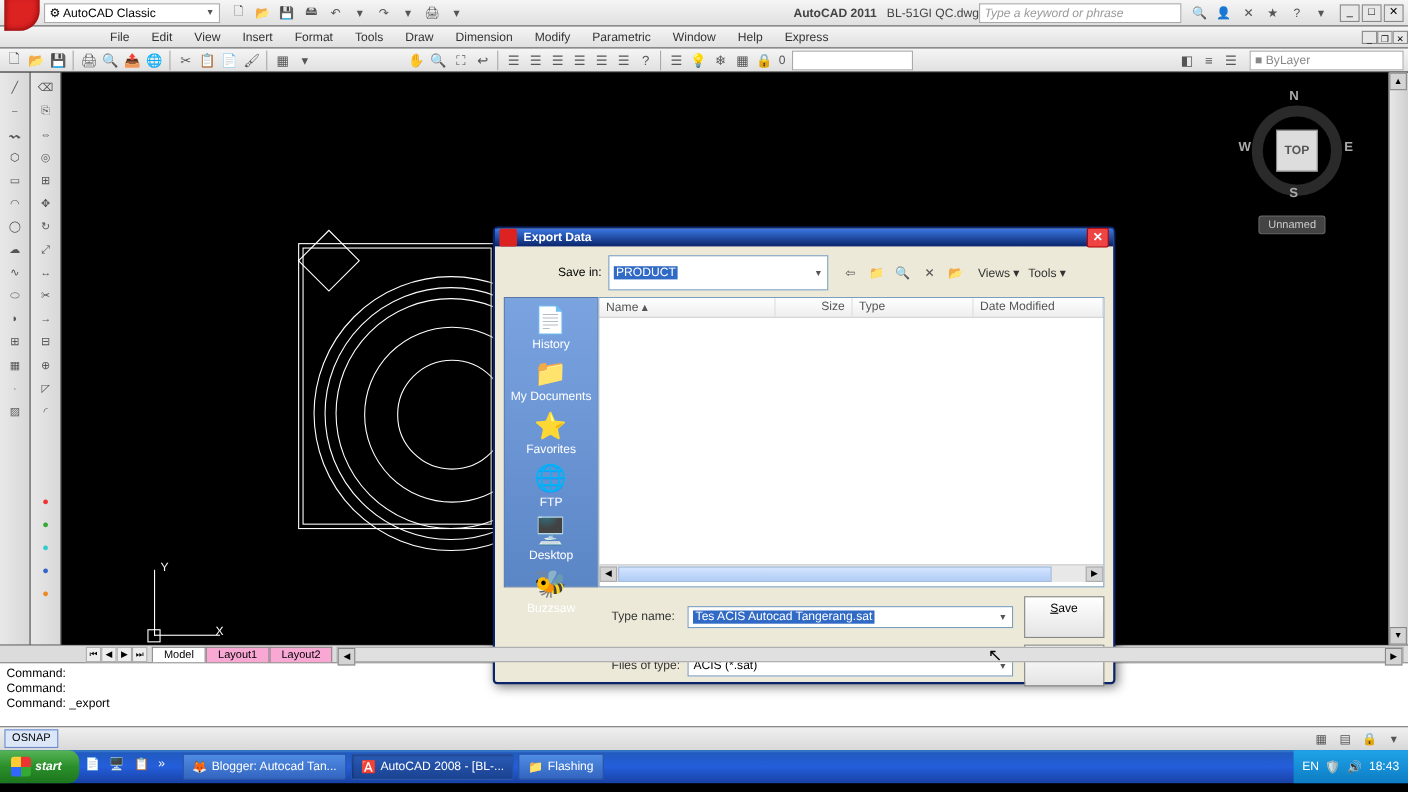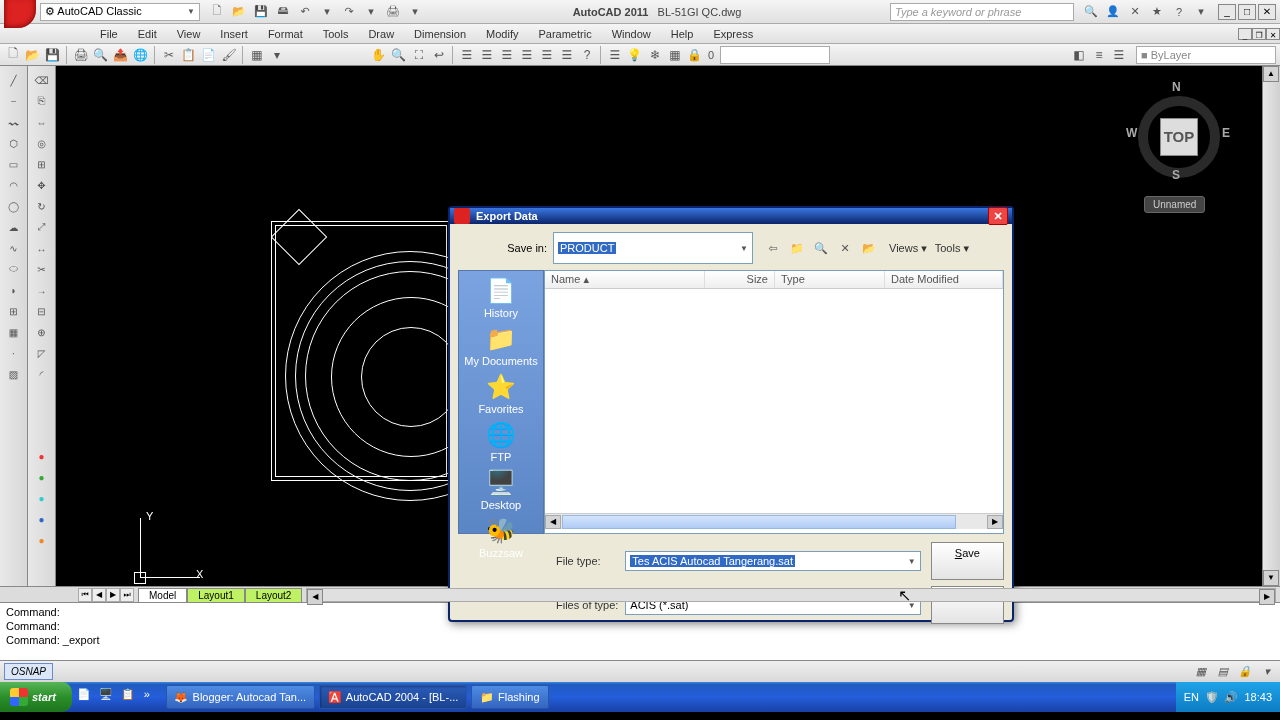--- a/index.html
+++ b/index.html
@@ -5,21 +5,21 @@
 * { margin: 0; padding: 0; box-sizing: border-box; font-family: Tahoma, sans-serif; font-size: 11px; }
 body { width: 1280px; height: 720px; background: #000; overflow: hidden; position: relative; }
 
 
 .titlebar { height: 24px; background: linear-gradient(to bottom, #f5f5f5, #e0e0e0); display: flex; align-items: center; padding: 0 4px; border-bottom: 1px solid #aaa; }
 .app-logo { width: 32px; height: 32px; background: #d22; position: relative; margin-right: 4px; border-radius: 0 0 18px 0; box-shadow: inset 0 0 6px #600; }
 .workspace-select { background: #fff; border: 1px solid #aaa; padding: 1px 4px; width: 160px; height: 18px; display: flex; align-items: center; justify-content: space-between; }
 .dropdown-arrow { font-size: 8px; color: #555; }
 .tb-icons { display: flex; gap: 4px; margin-left: 8px; }
 .tb-icon { width: 18px; height: 18px; display: flex; align-items: center; justify-content: center; color: #555; border: 1px solid transparent; }
-.title-center { flex: 1; text-align: center; font-weight: bold; color: #444; }
+.title-center { flex: 1; text-align: right; font-weight: bold; color: #444; }
 .title-center .doc { font-weight: normal; }
 .search-box { width: 184px; height: 18px; background: #fff; border: 1px solid #aaa; padding: 0 4px; color: #999; font-style: italic; line-height: 16px; }
 .win-btns { display: flex; gap: 2px; margin-left: 8px; }
 .win-btn { width: 18px; height: 16px; border: 1px solid #888; background: #e8e8e8; text-align: center; line-height: 14px; font-size: 10px; }
 
 
 .menubar { height: 20px; background: linear-gradient(to bottom, #f5f5f5, #e0e0e0); display: flex; align-items: center; padding-left: 90px; border-bottom: 1px solid #aaa; }
 .menu-item { padding: 2px 10px; color: #333; }
 .doc-win-btns { margin-left: auto; display: flex; gap: 0; }
 .doc-win-btns .win-btn { width: 14px; height: 12px; font-size: 8px; }
@@ -41,21 +41,21 @@
 .scroll-arrow { position: absolute; width: 16px; height: 16px; background: #d4d4d4; border: 1px solid #888; text-align: center; line-height: 14px; font-size: 8px; }
 
 
 .wireframe { position: absolute; left: 215px; top: 155px; }
 .rect { position: absolute; border: 1px solid #fff; }
 .circle { position: absolute; border: 1px solid #fff; border-radius: 50%; }
 
 
 .viewcube { position: absolute; right: 30px; top: 10px; width: 110px; height: 130px; color: #888; }
 .vc-dir { position: absolute; font-size: 12px; color: #aaa; font-weight: bold; }
-.vc-cube { position: absolute; left: 38px; top: 42px; width: 38px; height: 38px; background: #ddd; border: 1px solid #888; text-align: center; line-height: 36px; font-size: 15px; color: #555; font-weight: bold; }
+.vc-cube { position: absolute; left: 38px; top: 42px; width: 38px; height: 38px; background: #ddd; border: 1px solid #888; text-align: center; line-height: 36px; font-size: 11px; color: #555; font-weight: bold; }
 .vc-ring { position: absolute; left: 16px; top: 20px; width: 82px; height: 82px; border: 10px solid rgba(120,120,120,0.35); border-radius: 50%; }
 .vc-unnamed { position: absolute; left: 22px; top: 120px; padding: 2px 8px; background: #444; border: 1px solid #666; border-radius: 3px; color: #ccc; font-size: 10px; }
 
 
 .axes { position: absolute; left: 84px; bottom: 8px; color: #fff; font-size: 11px; }
 
 
 .dialog { position: absolute; left: 392px; top: 140px; width: 566px; height: 416px; background: #ece9d8; border: 2px solid #0a246a; border-radius: 4px; box-shadow: 2px 2px 10px rgba(0,0,0,0.5); }
 .dlg-title { height: 16px; background: linear-gradient(to bottom, #3a77e0, #0a246a); display: flex; align-items: center; padding: 0 4px; color: #fff; font-weight: bold; }
 .dlg-title-icon { width: 16px; height: 16px; background: #d22; margin-right: 6px; border-radius: 2px; }
@@ -87,28 +87,28 @@
 .filename-sel { background: #316ac5; color: #fff; padding: 0 2px; }
 .dlg-btn { width: 74px; height: 38px; background: linear-gradient(to bottom, #fff, #e4e4e4); border: 1px solid #888; margin-left: 10px; text-align: center; line-height: 20px; }
 .dlg-btn u { text-decoration: underline; }
 .cursor { position: absolute; left: 842px; top: 520px; font-size: 16px; color: #000; z-index: 100; pointer-events: none; }
 
 
 .layout-tabs { height: 16px; background: #dcdcdc; display: flex; align-items: center; border-top: 1px solid #888; padding-left: 78px; }
 .tab-nav { display: flex; gap: 0; margin-right: 4px; }
 .tab-nav-btn { width: 14px; height: 14px; border: 1px solid #aaa; background: #eee; font-size: 8px; text-align: center; line-height: 12px; }
 .layout-tab { padding: 1px 10px; background: #fff; border: 1px solid #888; border-bottom: none; font-size: 10px; }
-.layout-tab.inactive { background: #bef264; }
+.layout-tab.inactive { background: #f9a8d4; }
 .hbar-track { flex: 1; height: 14px; background: #e0e0e0; margin: 0 4px; border: 1px solid #aaa; position: relative; }
 
 
 .cmd-window { height: 58px; background: #fff; border-top: 1px solid #888; padding: 2px 6px; font-family: "Courier New", monospace; font-size: 12px; color: #000; line-height: 14px; }
 
 
-.statusbar { height: 22px; background: linear-gradient(to bottom, #f0f0f0, #d8d8d8); display: flex; align-items: center; padding: 0 4px; gap: 4px; border-top: 1px solid #888; font-style: italic; }
+.statusbar { height: 22px; background: linear-gradient(to bottom, #f0f0f0, #d8d8d8); display: flex; align-items: center; padding: 0 4px; gap: 4px; border-top: 1px solid #888; }
 .status-btn { padding: 2px 6px; border: 1px solid #6a8acc; background: #dbe6f7; font-size: 10px; }
 .status-icons { margin-left: auto; display: flex; gap: 4px; }
 
 
 .taskbar { height: 30px; background: linear-gradient(to bottom, #3a8ae0, #215bbf 8%, #245edb 50%, #1941a5); display: flex; align-items: center; }
 .start-btn { height: 30px; padding: 0 16px 0 10px; background: linear-gradient(to bottom, #57b557, #2a8f2a 50%, #1d751d); color: #fff; font-weight: bold; font-style: italic; font-size: 16px; display: flex; align-items: center; border-radius: 0 10px 10px 0; gap: 4px; }
 .start-logo { width: 18px; height: 18px; background: conic-gradient(#e33 0 25%, #3a3 0 50%, #36f 0 75%, #fc3 0); border-radius: 3px; }
 .tray { margin-left: auto; height: 30px; background: linear-gradient(to bottom, #1fa3e8, #0d7cc4); display: flex; align-items: center; padding: 0 8px; gap: 6px; color: #fff; }
 .task-btn { height: 24px; padding: 0 8px; margin-left: 4px; background: linear-gradient(to bottom, #4f8ce4, #3365c0); border: 1px solid #2a55a5; border-radius: 2px; color: #fff; display: flex; align-items: center; gap: 4px; font-size: 11px; max-width: 160px; overflow: hidden; white-space: nowrap; }
 .task-btn.active { background: linear-gradient(to bottom, #2a5cb8, #1a4290); box-shadow: inset 1px 1px 2px rgba(0,0,0,0.3); }
@@ -338,21 +338,21 @@
             <div class="list-body"></div>
             <div class="list-hscroll">
               <div class="hs-arrow">◀</div>
               <div class="hs-track"></div>
               <div class="hs-arrow" style="margin-left:30px">▶</div>
             </div>
           </div>
         </div>
         <div class="dlg-bottom">
           <div class="dlg-field-row">
-            <label>File type:</label>
+            <label>Type name:</label>
             <div class="dlg-combo">
               <span class="filename-sel">Tes ACIS Autocad Tangerang.sat</span>
               <span class="dropdown-arrow">▼</span>
             </div>
             <div class="dlg-btn"><u>S</u><span>ave</span></div>
           </div>
           <div class="dlg-field-row">
             <label>Files of type:</label>
             <div class="dlg-combo">
               <span>ACIS (*.sat)</span>
@@ -414,21 +414,21 @@
     <div class="ql-icon">🖥️</div>
     <div class="ql-icon">📋</div>
     <div class="ql-icon" style="color:#fff">»</div>
   </div>
   <div class="task-btn">
       <span>🦊</span>
       <span>Blogger: Autocad Tan...</span>
     </div>
   <div class="task-btn active">
       <span>🅰️</span>
-      <span>AutoCAD 2004 - [BL-...</span>
+      <span>AutoCAD 2008 - [BL-...</span>
     </div>
   <div class="task-btn">
       <span>📁</span>
       <span>Flashing</span>
     </div>
   <div class="tray">
     <span>EN</span>
     <span>🛡️</span>
     <span>🔊</span>
     <span>18:43</span>

